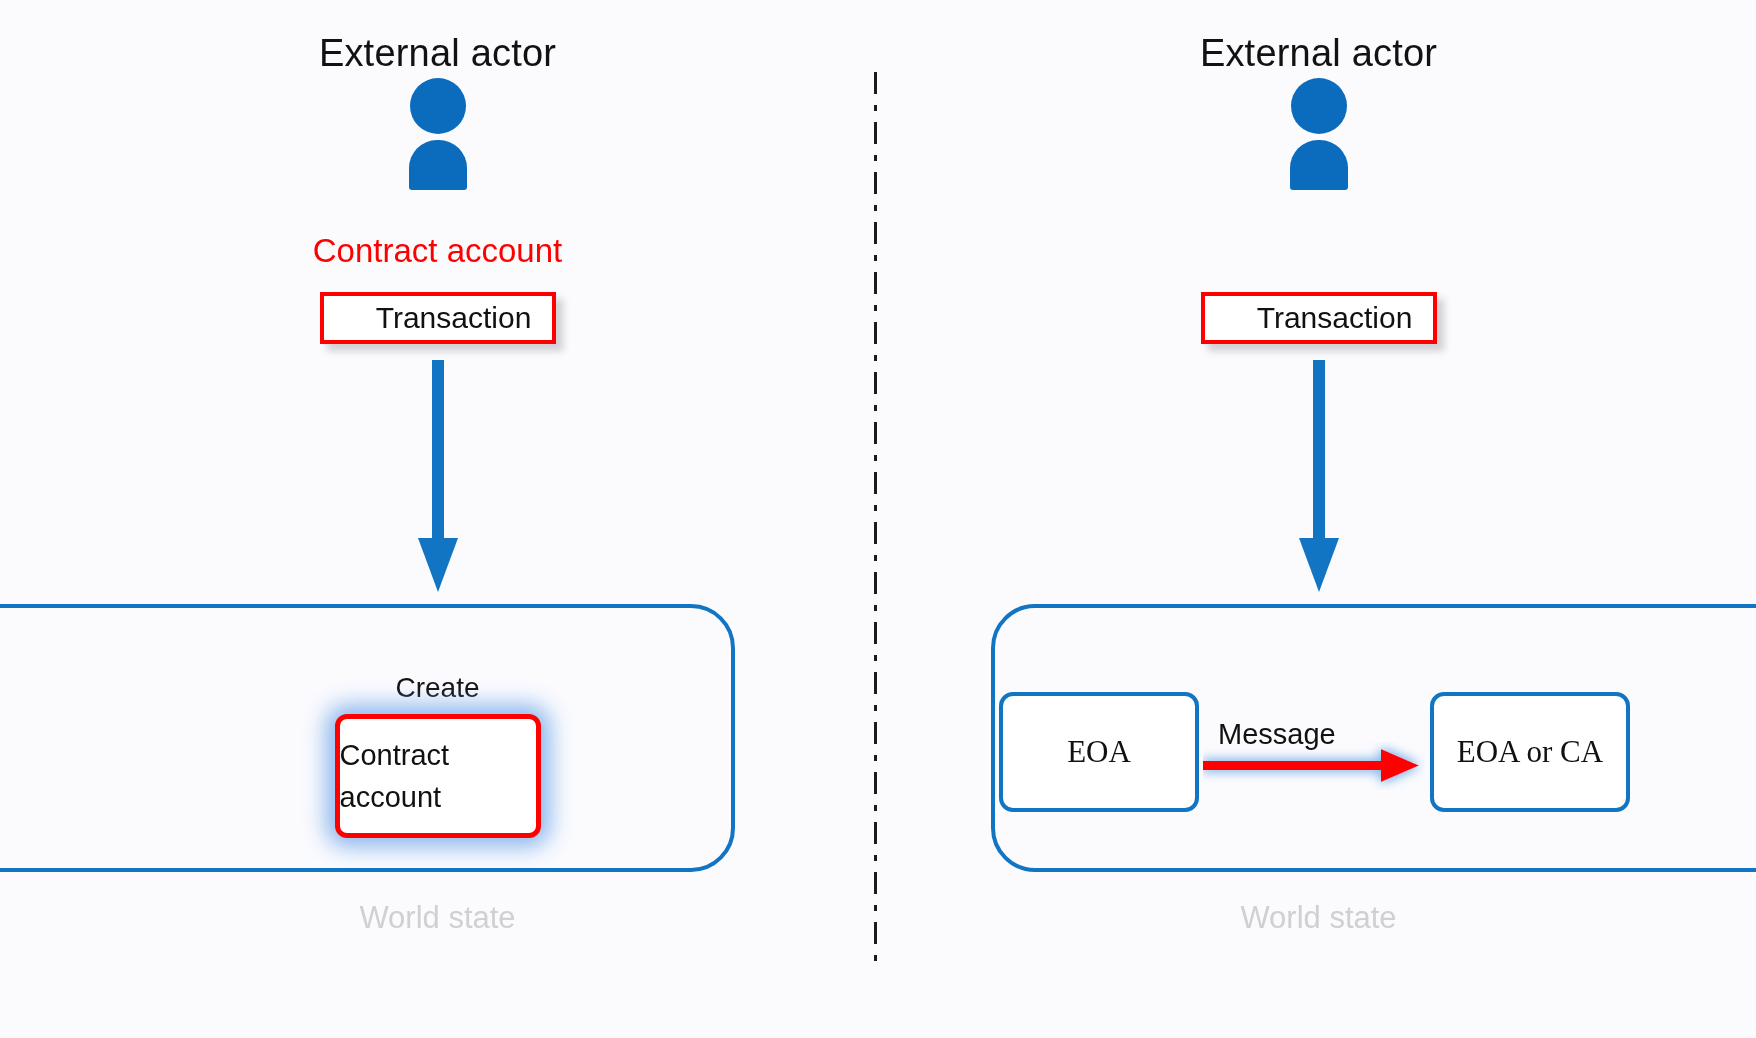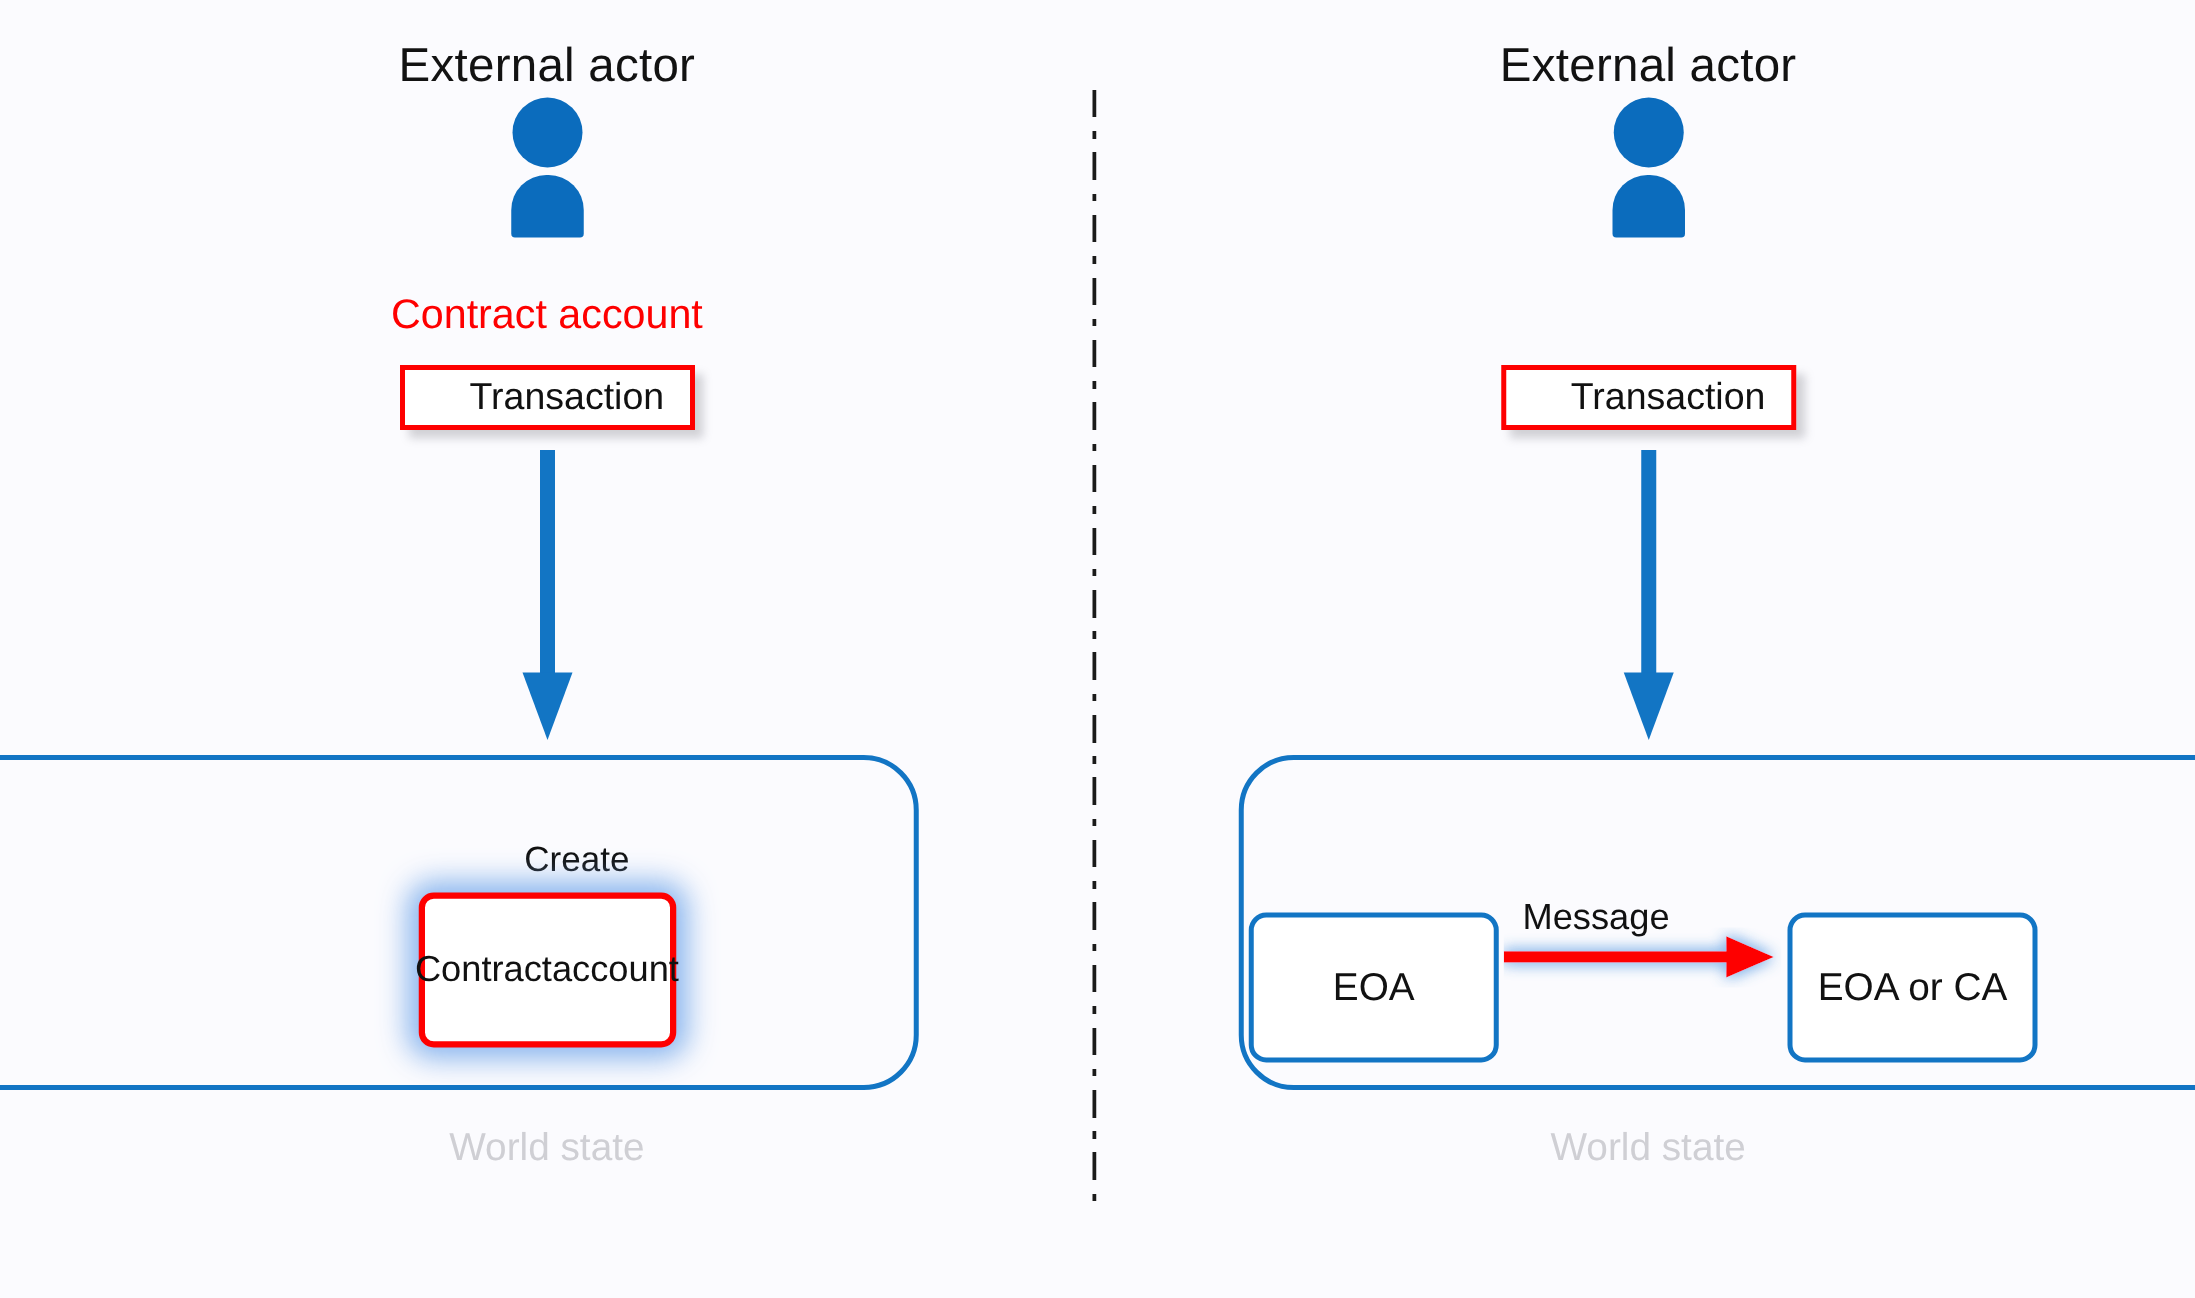--- a/index.html
+++ b/index.html
@@ -145,59 +145,59 @@
   }
 
   
   .create-label {
     position: absolute;
     top: 672px;
     left: 50%;
     transform: translateX(-50%);
     font-size: 28px;
     color: #111111;
-    margin-left: 24px;
   }
 
   
   .contract-box {
     position: absolute;
     top: 714px;
     left: 50%;
     transform: translateX(-50%);
     width: 206px;
     height: 124px;
     box-sizing: border-box;
     border: 5px solid #fe0000;
     border-radius: 12px;
     background: #ffffff;
     display: flex;
-    align-items: center;
+    flex-direction: column;
     justify-content: center;
     font-size: 29px;
     color: #111111;
     line-height: 1.45;
     box-shadow: 0 0 22px 9px rgba(120,170,235,0.85);
   }
   .contract-box span { display: block; }
 
   
   .eoa-box {
     position: absolute;
-    top: 730px;
+    top: 692px;
     height: 120px;
     box-sizing: border-box;
     border: 4px solid #1275c4;
     border-radius: 14px;
     background: #ffffff;
     display: flex;
     align-items: center;
     justify-content: center;
     font-size: 31px;
     color: #111111;
+    font-family: Liberation Serif, serif;
   }
   .eoa-from { left: 118px; width: 200px; }
   .eoa-to   { left: 549px; width: 200px; }
 
   .msg-label {
     position: absolute;
     top: 718px;
     left: 337px;
     width: 190px;
     text-align: left;

